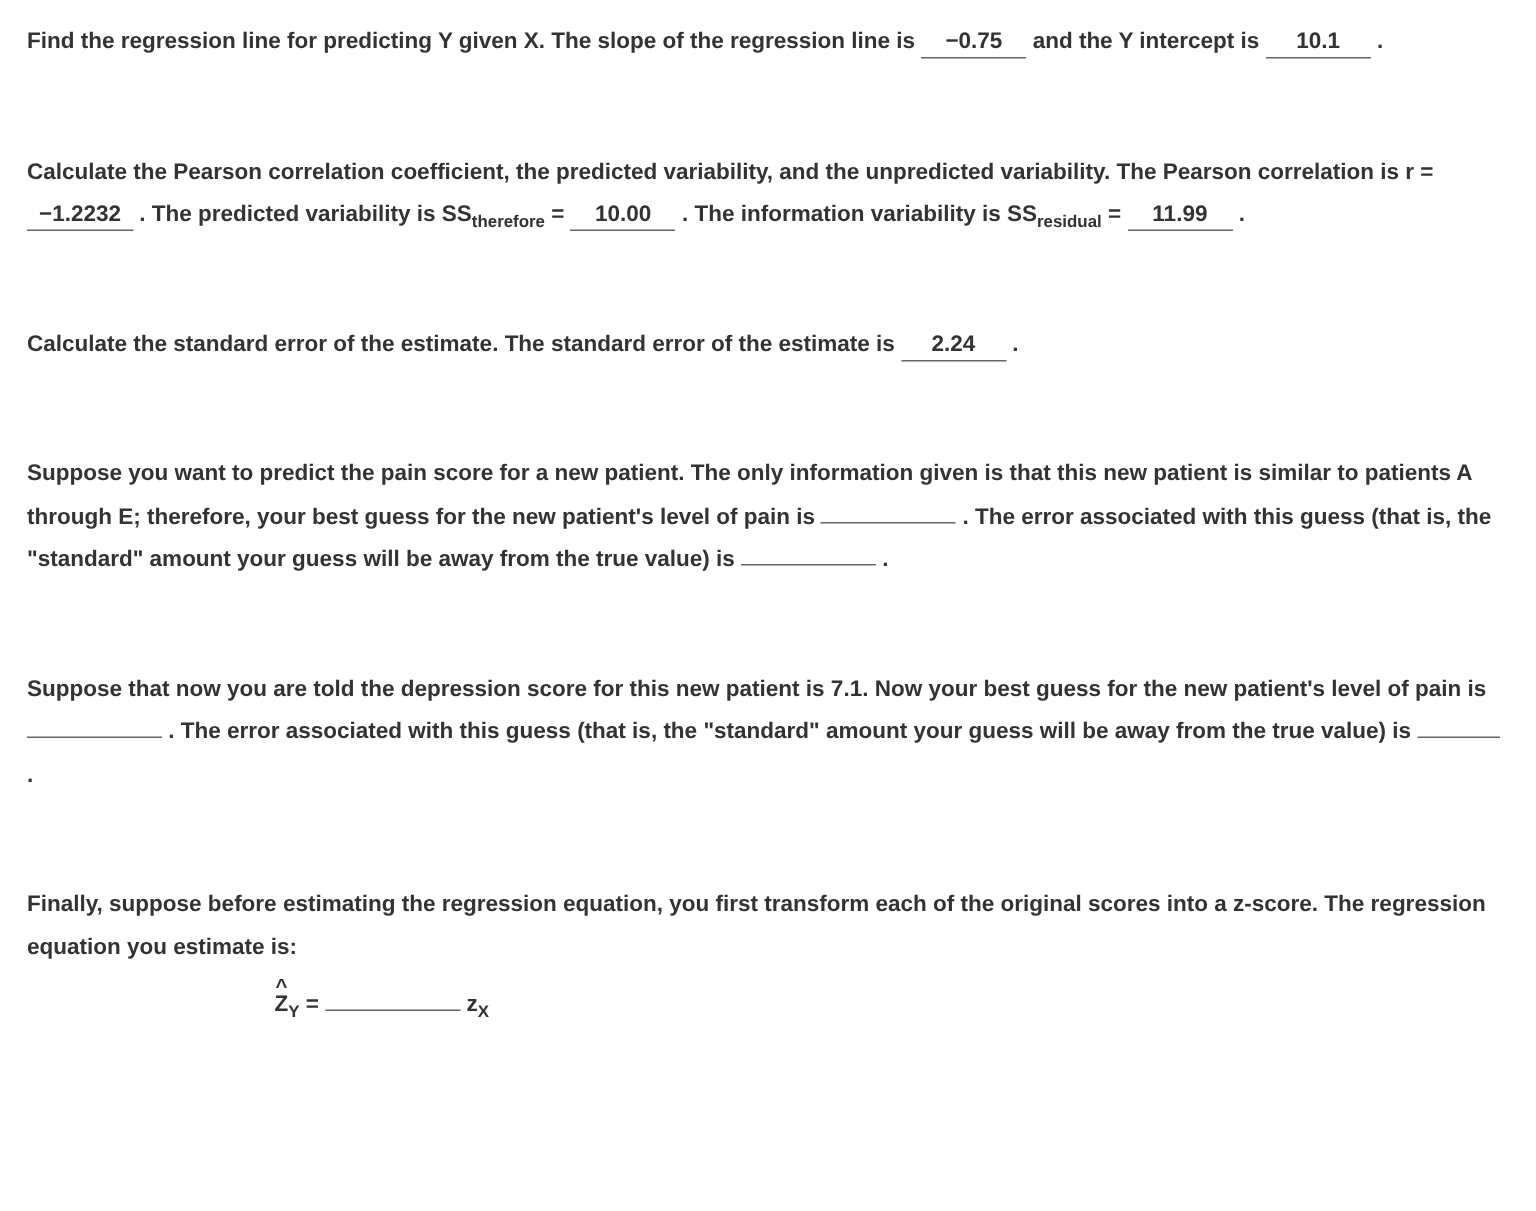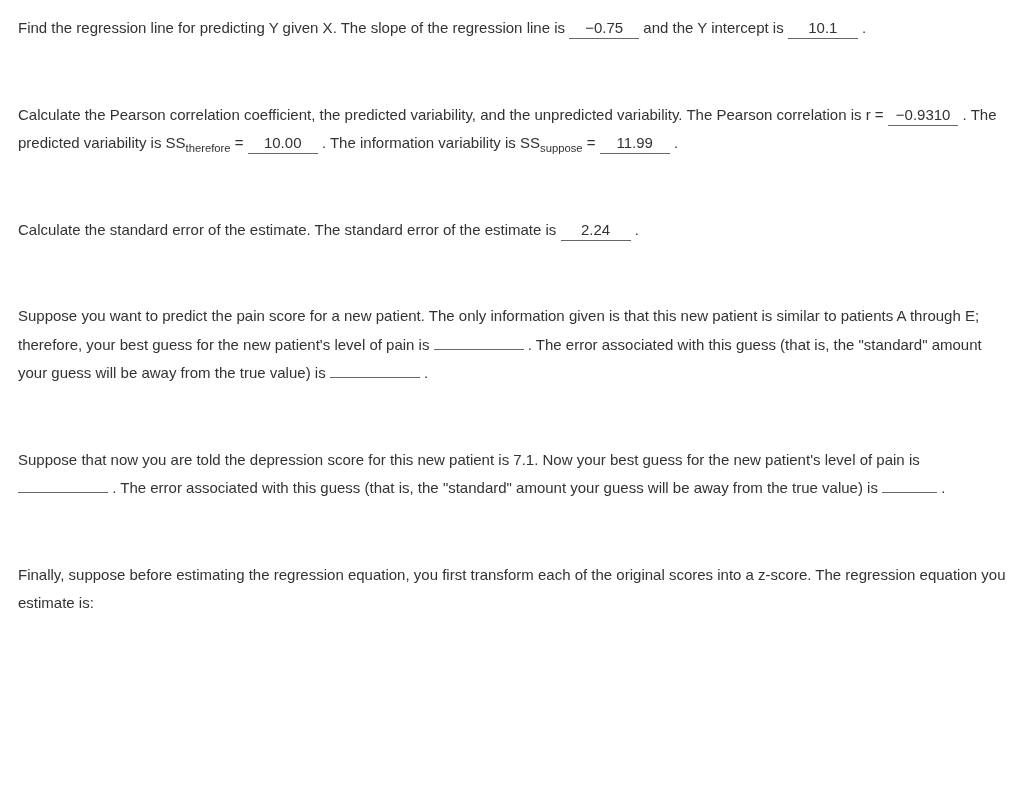--- a/index.html
+++ b/index.html
@@ -1,18 +1,19 @@
 <!DOCTYPE html>
 <html><head>
   <meta charset="utf-8">
   <style>
     * {
       box-sizing: border-box;
       margin: 0;
       padding: 0;
+      font-weight: bold;
     }
     body {
       font-family: Verdana, Geneva, sans-serif;
       font-size: 15px;
       line-height: 1.9;
       color: #333;
       background: #fff;
       padding: 14px 18px;
       width: 1024px;
     }
@@ -67,24 +68,24 @@
 <div class="paragraph">
   <span>Find the regression line for predicting Y given X. The slope of the regression line is </span>
   <span class="blank">−0.75</span>
   <span> and the Y intercept is </span>
   <span class="blank">10.1</span>
   <span> .</span>
 </div>
 
 <div class="paragraph">
   <span>Calculate the Pearson correlation coefficient, the predicted variability, and the unpredicted variability. The Pearson correlation is r = </span>
-  <span class="blank">−0.9310</span>
+  <span class="blank">−1.2232</span>
   <span> . The predicted variability is SS</span><span class="sub">therefore</span><span> = </span>
   <span class="blank">10.00</span>
-  <span> . The information variability is SS</span><span class="sub">suppose</span><span> = </span>
+  <span> . The information variability is SS</span><span class="sub">residual</span><span> = </span>
   <span class="blank">11.99</span>
   <span> .</span>
 </div>
 
 <div class="paragraph">
   <span>Calculate the standard error of the estimate. The standard error of the estimate is </span>
   <span class="blank">2.24</span>
   <span> .</span>
 </div>
 
@@ -99,13 +100,19 @@
 <div class="paragraph">
   <span>Suppose that now you are told the depression score for this new patient is 7.1. Now your best guess for the new patient's level of pain is </span>
   <span class="blank empty"></span>
   <span> . The error associated with this guess (that is, the "standard" amount your guess will be away from the true value) is </span>
   <span class="blank empty small"></span>
   <span> .</span>
 </div>
 
 <div class="paragraph">
   <span>Finally, suppose before estimating the regression equation, you first transform each of the original scores into a z-score. The regression equation you estimate is:</span>
+  <div class="formula-row">
+    <span class="hat"><span>Z</span></span><span class="sub">Y</span>
+    <span> = </span>
+    <span class="blank empty"></span>
+    <span> z</span><span class="sub">X</span>
+  </div>
 </div>
 
 </body></html>

